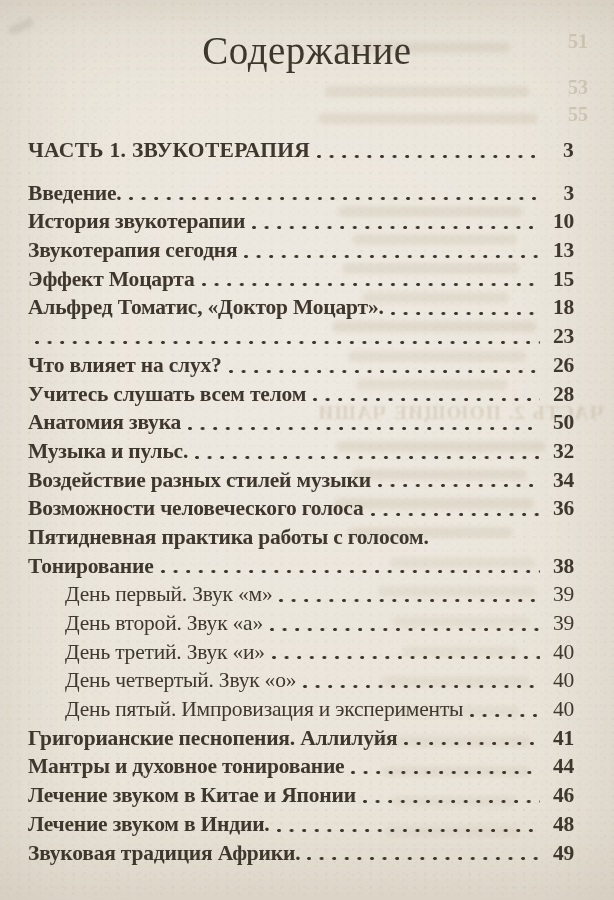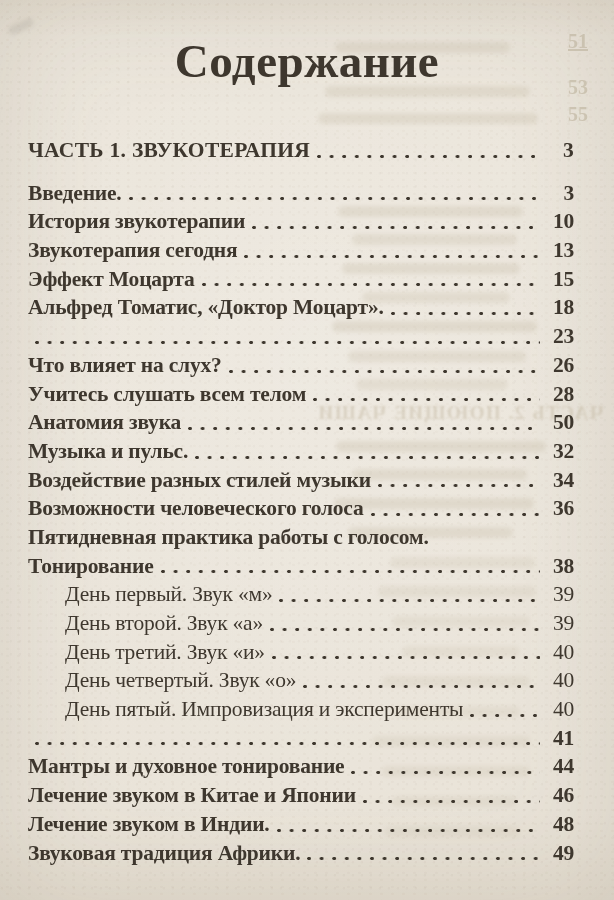--- a/index.html
+++ b/index.html
@@ -37,23 +37,23 @@
   }
   .ghost-part {
     position:absolute; top:402px; right:10px;
     font-size:19px; font-weight:bold; letter-spacing:1.5px; white-space:nowrap;
     color:#c4b9a3; opacity:0.5; filter:blur(0.9px);
     transform:scaleX(-1);
   }
 
   
   .title {
-    position:absolute; top:34px; left:0; right:0; margin:0;
+    position:absolute; top:28px; left:0; right:0; margin:0;
     text-align:center;
-    font-size:47px; font-weight:bold; letter-spacing:0.5px;
+    font-size:39px; font-weight:normal; letter-spacing:0.5px;
   }
   .toc {
     position:absolute; top:136px; left:28px; right:40px;
     font-size:21.5px; font-weight:bold; letter-spacing:-0.2px;
   }
   .row {
     display:flex; align-items:center;
     height:28.7px; line-height:28.7px; white-space:nowrap;
   }
   .row.part { margin-bottom:14px; letter-spacing:0.3px; }
@@ -70,21 +70,21 @@
   .pnum { flex:0 0 auto; min-width:32px; text-align:right; }
 </style>
 </head>
 <body>
 
 <div class="page">
 
   <div class="ghost-layer" id="ghostLayer">
     <span class="corner-mark"></span>
     <span class="ghost-part">ЧАСТЬ 2. ПОЮЩИЕ ЧАШИ</span>
-  <span class="ghost-num" style="top: 30px; text-decoration: underline;">51</span>
+  <span class="ghost-num" style="top: 30px;">51</span>
       <span class="ghost-num" style="top: 76px;">53</span>
       <span class="ghost-num" style="top: 103px; font-family: Liberation Serif, serif;">55</span>
       <span class="smudge" style="left: 335px; top: 42px; width: 175px; opacity: 0.3;"></span>
       <span class="smudge" style="left: 325px; top: 86px; width: 205px; opacity: 0.3;"></span>
       <span class="smudge" style="left: 318px; top: 113px; width: 220px; opacity: 0.3;"></span>
       <span class="smudge" style="left: 338px; top: 206px; width: 185px; opacity: 0.3;"></span>
       <span class="smudge" style="left: 352px; top: 234px; width: 165px; opacity: 0.28;"></span>
       <span class="smudge" style="left: 342px; top: 263px; width: 178px; opacity: 0.3;"></span>
       <span class="smudge" style="left: 362px; top: 292px; width: 148px; opacity: 0.28;"></span>
       <span class="smudge" style="left: 332px; top: 321px; width: 205px; opacity: 0.32;"></span>
@@ -198,20 +198,21 @@
         <span class="label">День четвертый. Звук «о»</span>
         <span class="dots"></span>
         <span class="pnum">40</span>
       </div>
       <div class="row sub">
         <span class="label">День пятый. Импровизация и эксперименты</span>
         <span class="dots"></span>
         <span class="pnum">40</span>
       </div>
       <div class="row">
+        <span class="label">Григорианские песнопения. Аллилуйя</span>
         <span class="dots"></span>
         <span class="pnum">41</span>
       </div>
       <div class="row">
         <span class="label">Мантры и духовное тонирование</span>
         <span class="dots"></span>
         <span class="pnum">44</span>
       </div>
       <div class="row">
         <span class="label">Лечение звуком в Китае и Японии</span>

